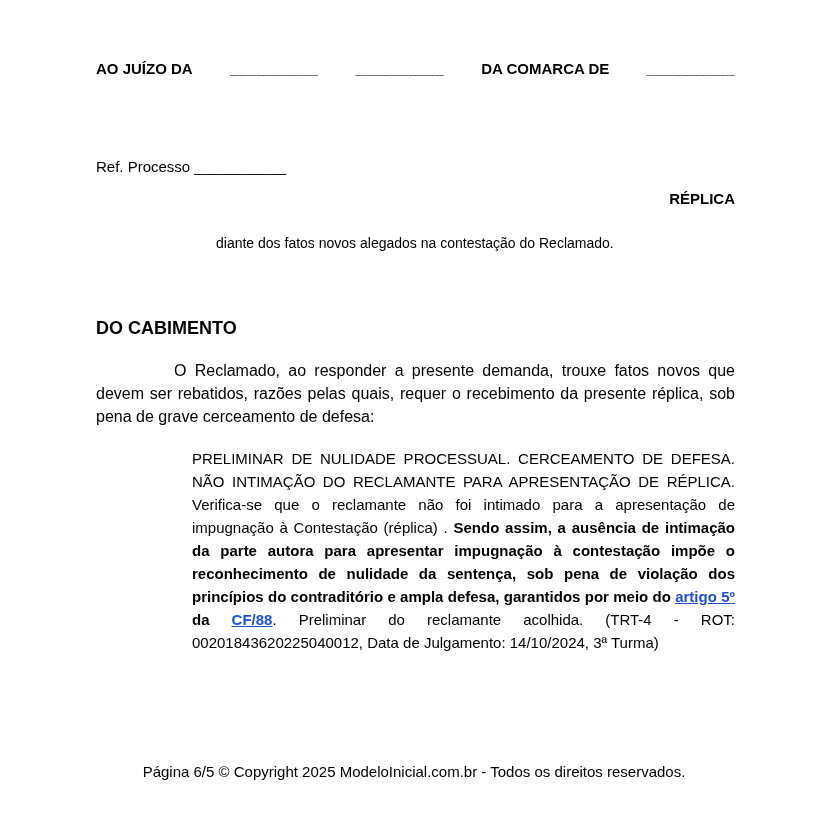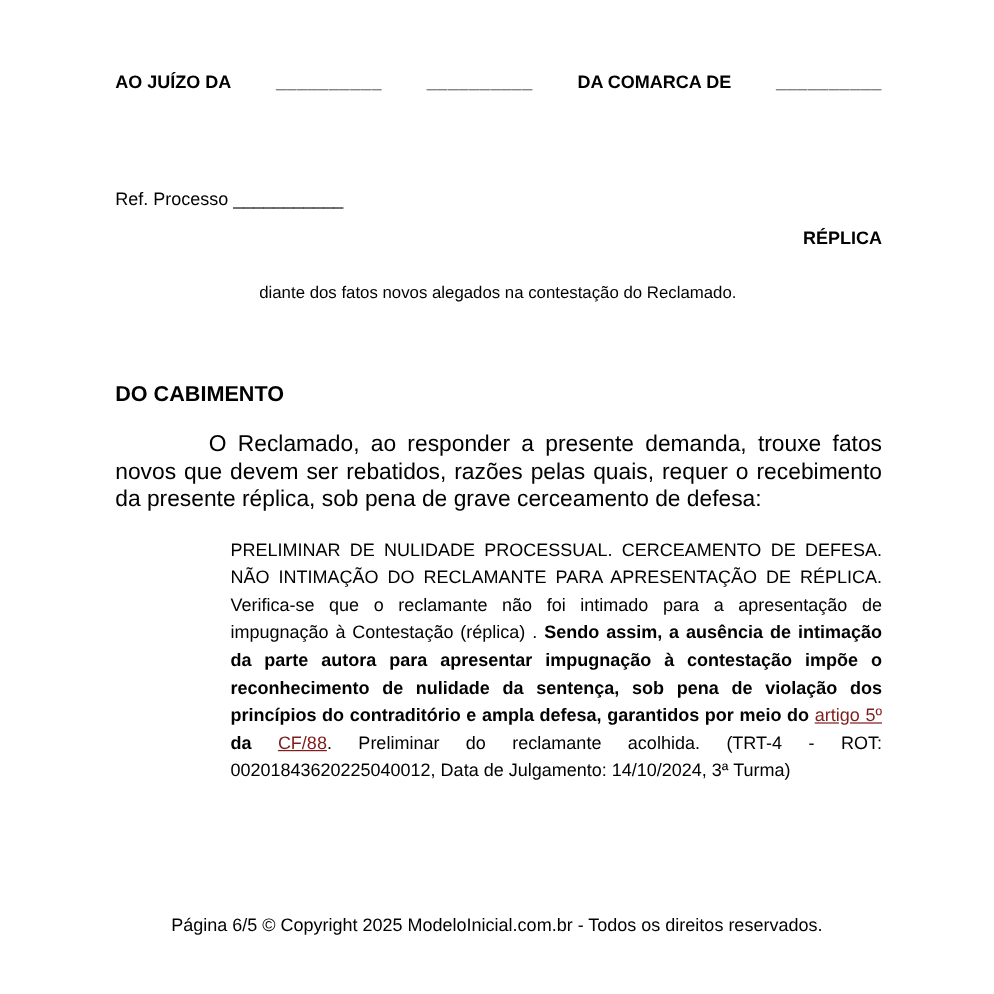--- a/index.html
+++ b/index.html
@@ -62,35 +62,35 @@
     line-height: 23px;
   }
   .section-heading {
     margin: 62px 0 0 0;
     font-size: 18px;
     font-weight: 700;
     line-height: 23px;
   }
   .section-para {
     margin: 19px 0 0 0;
-    font-size: 19px;
+    font-size: 16px;
     line-height: 23px;
     text-align: justify;
     text-indent: 78px;
   }
   .quote {
     margin: 19px 0 0 96px;
     font-size: 15px;
     line-height: 23px;
     text-align: justify;
   }
   .quote .bold { font-weight: 700; }
   .quote a {
-    color: #7f1d1d;
-    font-weight: 400;
+    color: #1d4ed8;
+    font-weight: 700;
     text-decoration: underline;
     cursor: pointer;
   }
   .page-footer {
     position: absolute;
     left: 0;
     right: 0;
     top: 762px;
     text-align: center;
     font-size: 15px;

